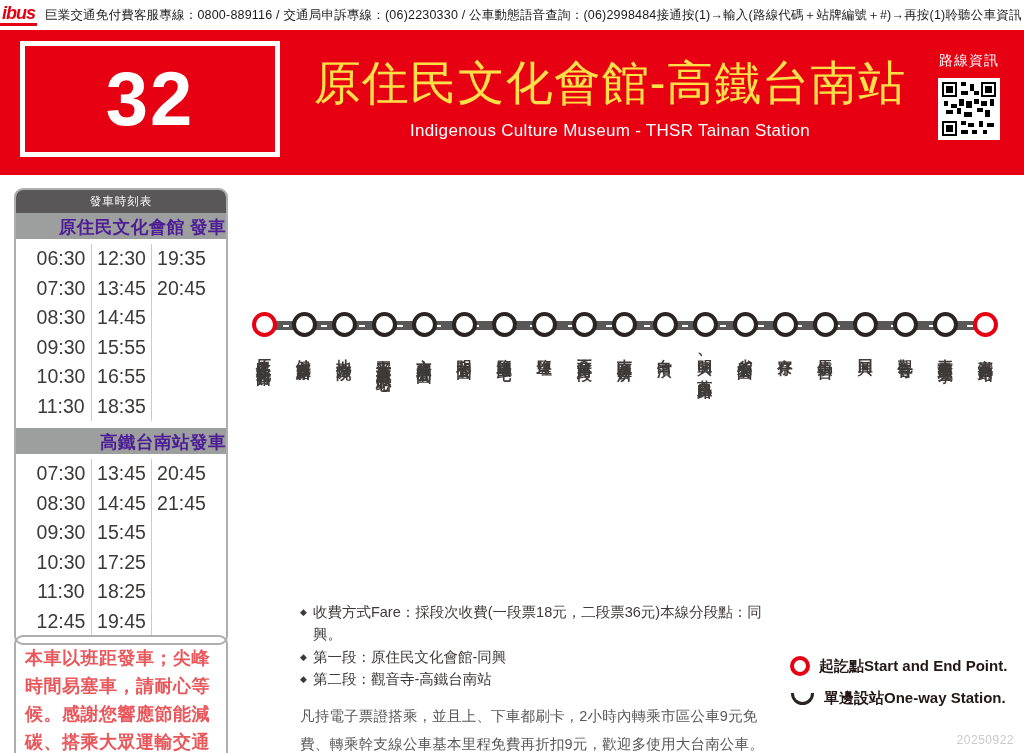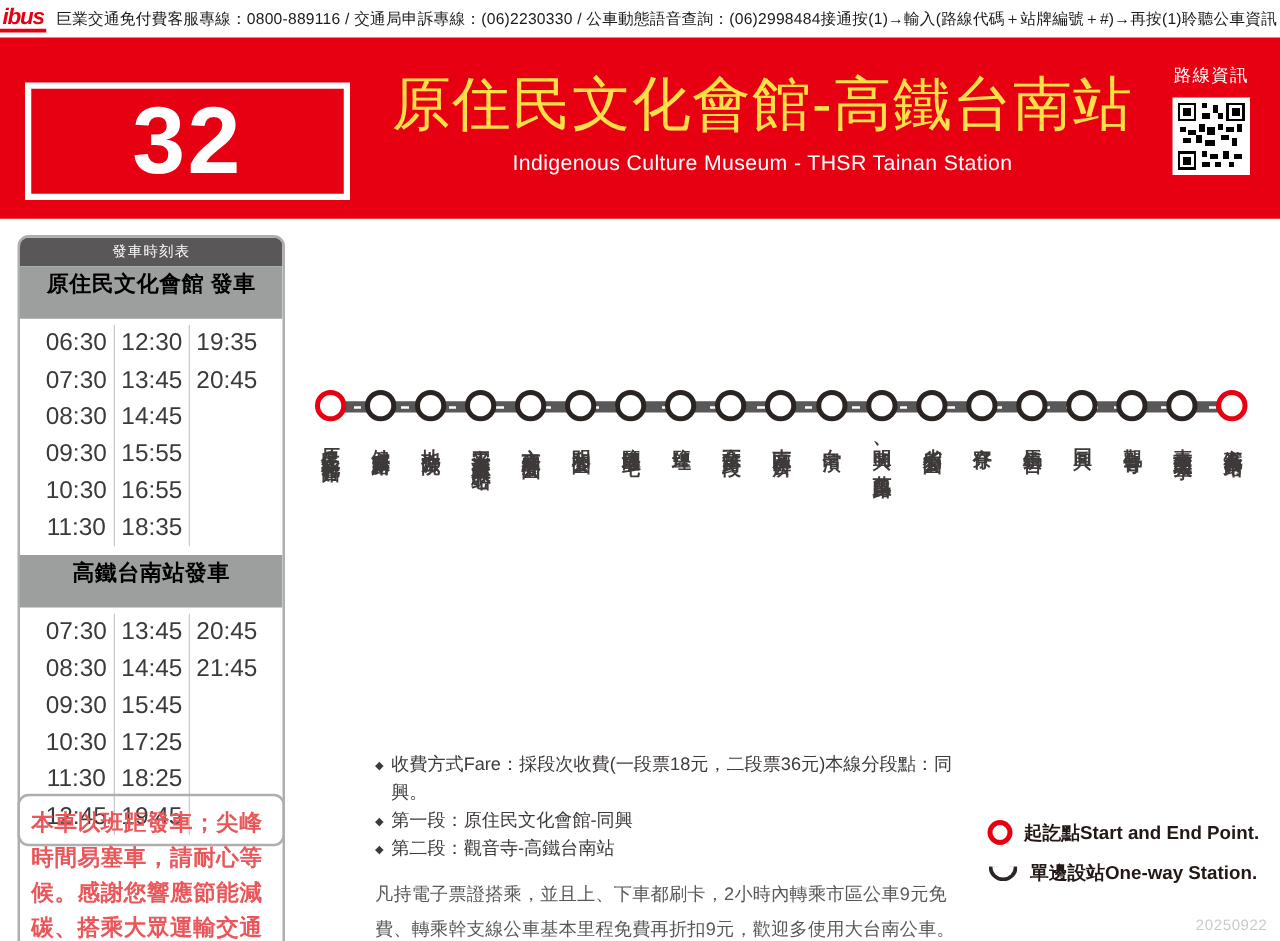--- a/index.html
+++ b/index.html
@@ -9,34 +9,34 @@
     -webkit-font-smoothing:antialiased;
   }
   
   .topbar{position:absolute;left:0;top:0;width:1024px;height:30px;background:#fff;
     display:flex;align-items:center;gap:8px;padding-left:0;box-sizing:border-box;white-space:nowrap;}
   .ibus-logo{font-style:italic;font-weight:800;font-size:18px;color:#E60012;
     border-bottom:3px solid #E60012;line-height:1;padding:0 2px 1px 2px;letter-spacing:-1px;}
   .topbar-text{font-size:12.5px;color:#1a1a1a;letter-spacing:0.2px;}
   
   .banner{position:absolute;left:0;top:30px;width:1024px;height:145px;background:#E60012;}
-  .route-box{position:absolute;left:20px;top:11px;width:260px;height:94px;
-    border:5px solid #fff;display:flex;align-items:center;justify-content:center;box-sizing:border-box;margin-top:25px;}
+  .route-box{position:absolute;left:20px;top:11px;width:260px;height:116px;
+    border:5px solid #fff;display:flex;align-items:center;justify-content:center;box-sizing:border-box;}
   .route-number{color:#fff;font-size:76px;font-weight:800;line-height:1;letter-spacing:2px;}
   .banner-titles{position:absolute;left:300px;top:18px;width:620px;text-align:center;}
   .banner-title{color:#fde047;font-size:47px;font-weight:400;letter-spacing:1px;line-height:1.5;}
   .banner-subtitle{color:#fff;font-size:17px;margin-top:2px;letter-spacing:0.3px;}
   .qr-wrap{position:absolute;right:22px;top:22px;width:66px;text-align:center;}
   .qr-label{color:#fff;font-size:14px;letter-spacing:1px;margin-bottom:8px;}
   .qr-box{background:#fff;padding:4px;display:inline-block;line-height:0;}
   
   .tt-panel{position:absolute;left:14px;top:188px;width:214px;background:#fff;
     border:2px solid #aeaeae;border-radius:9px;overflow:hidden;box-sizing:border-box;}
   .tt-title{background:#595757;color:#fff;font-size:11.5px;text-align:center;padding:4px 0;letter-spacing:1px;}
-  .tt-header{background:#9D9E9E;color:#000000;font-weight:700;font-size:17.5px;text-align:center;padding:2px 0 16px;letter-spacing:0.5px;}
+  .tt-header{background:#9D9E9E;color:#4c1d95;font-weight:700;font-size:17.5px;text-align:right;padding:2px 0 0;letter-spacing:0.5px;}
   .tt-grid{display:grid;grid-template-columns:1fr 1fr 1fr;padding:5px 15px 7px;}
   .tt-col{min-height:175px;}
   .tt-col.sep{border-left:1.5px solid #c9caca;}
   .tt-time{font-size:19.5px;color:#3c3a39;line-height:29.5px;text-align:center;}
   .note-box{position:absolute;left:14px;top:635px;width:214px;box-sizing:border-box;
     border:2px solid #aeaeae;border-radius:9px;padding:8px 9px;
     color:#e9575b;font-size:18px;font-weight:600;line-height:1.55;letter-spacing:0.5px;}
   
   .route-map{position:absolute;left:244px;top:312px;width:762px;height:280px;}
   .road{position:absolute;left:14px;right:14px;top:9px;height:9px;background:#595757;border-radius:4px;}

